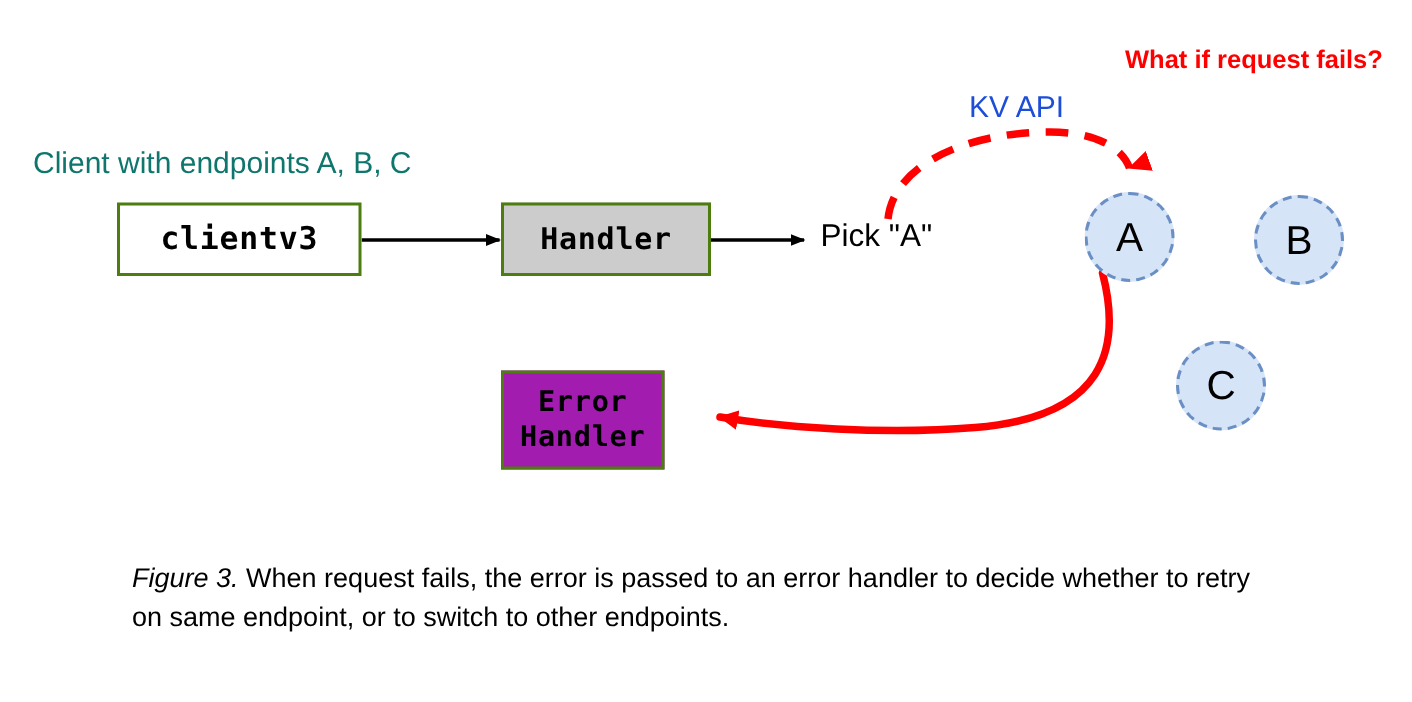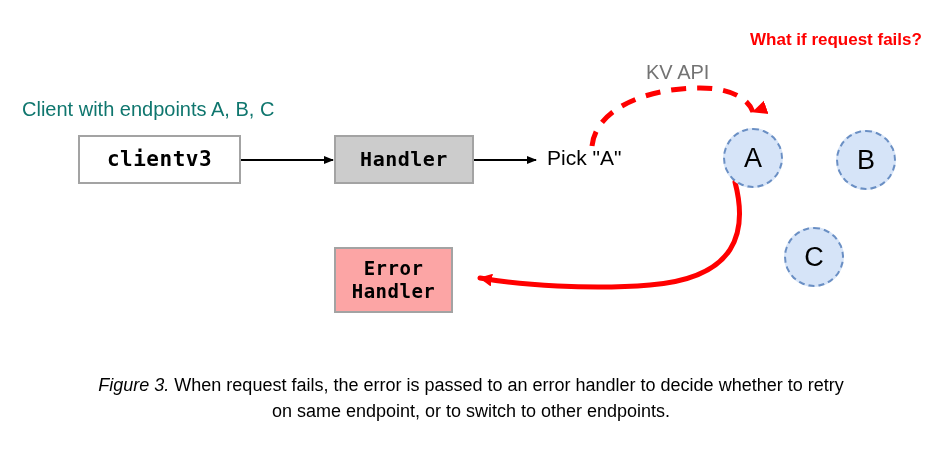--- a/index.html
+++ b/index.html
@@ -52,37 +52,37 @@
     left: 547px;
     top: 147px;
     font-size: 21px;
     color: #000000;
   }
 
   #kv-api-label {
     left: 646px;
     top: 62px;
     font-size: 20px;
-    color: #737373;
+    color: #1d4ed8;
   }
 
   #what-if-label {
     left: 727px;
     top: 31px;
     font-size: 17px;
     font-weight: bold;
     color: #ff0000;
     margin-left: 23px;
   }
 
   
   .box {
     position: absolute;
     box-sizing: border-box;
-    border: 2px solid #a3a3a3;
+    border: 2px solid #4d7c0f;
     display: flex;
     align-items: center;
     justify-content: center;
     text-align: center;
     font-family: "DejaVu Sans Mono", "Liberation Mono", monospace;
     font-weight: bold;
     line-height: 1.22;
   }
 
   #clientv3-box {
@@ -101,23 +101,23 @@
     width: 140px;
     height: 49px;
     background: #cccccc;
     font-size: 20px;
     letter-spacing: 0.5px;
   }
 
   #error-handler-box {
     left: 334px;
     top: 247px;
-    width: 119px;
+    width: 109px;
     height: 66px;
-    background: #fca5a5;
+    background: #a21caf;
     font-size: 19px;
     letter-spacing: 0.5px;
     flex-direction: column;
   }
   #error-handler-box span { display: block; }
 
   
   .endpoint {
     position: absolute;
     box-sizing: border-box;
@@ -137,21 +137,21 @@
   #endpoint-a { left: 723px; top: 128px; }
   #endpoint-b { left: 836px; top: 130px; }
   #endpoint-c { left: 784px; top: 227px; }
 
   
   #figure-caption {
     position: absolute;
     left: 88px;
     top: 372px;
     width: 766px;
-    text-align: center;
+    text-align: left;
     font-size: 18px;
     line-height: 1.45;
     color: #000000;
   }
   #figure-caption .fig-num {
     font-style: italic;
   }
 </style>
 </head>
 <body>

